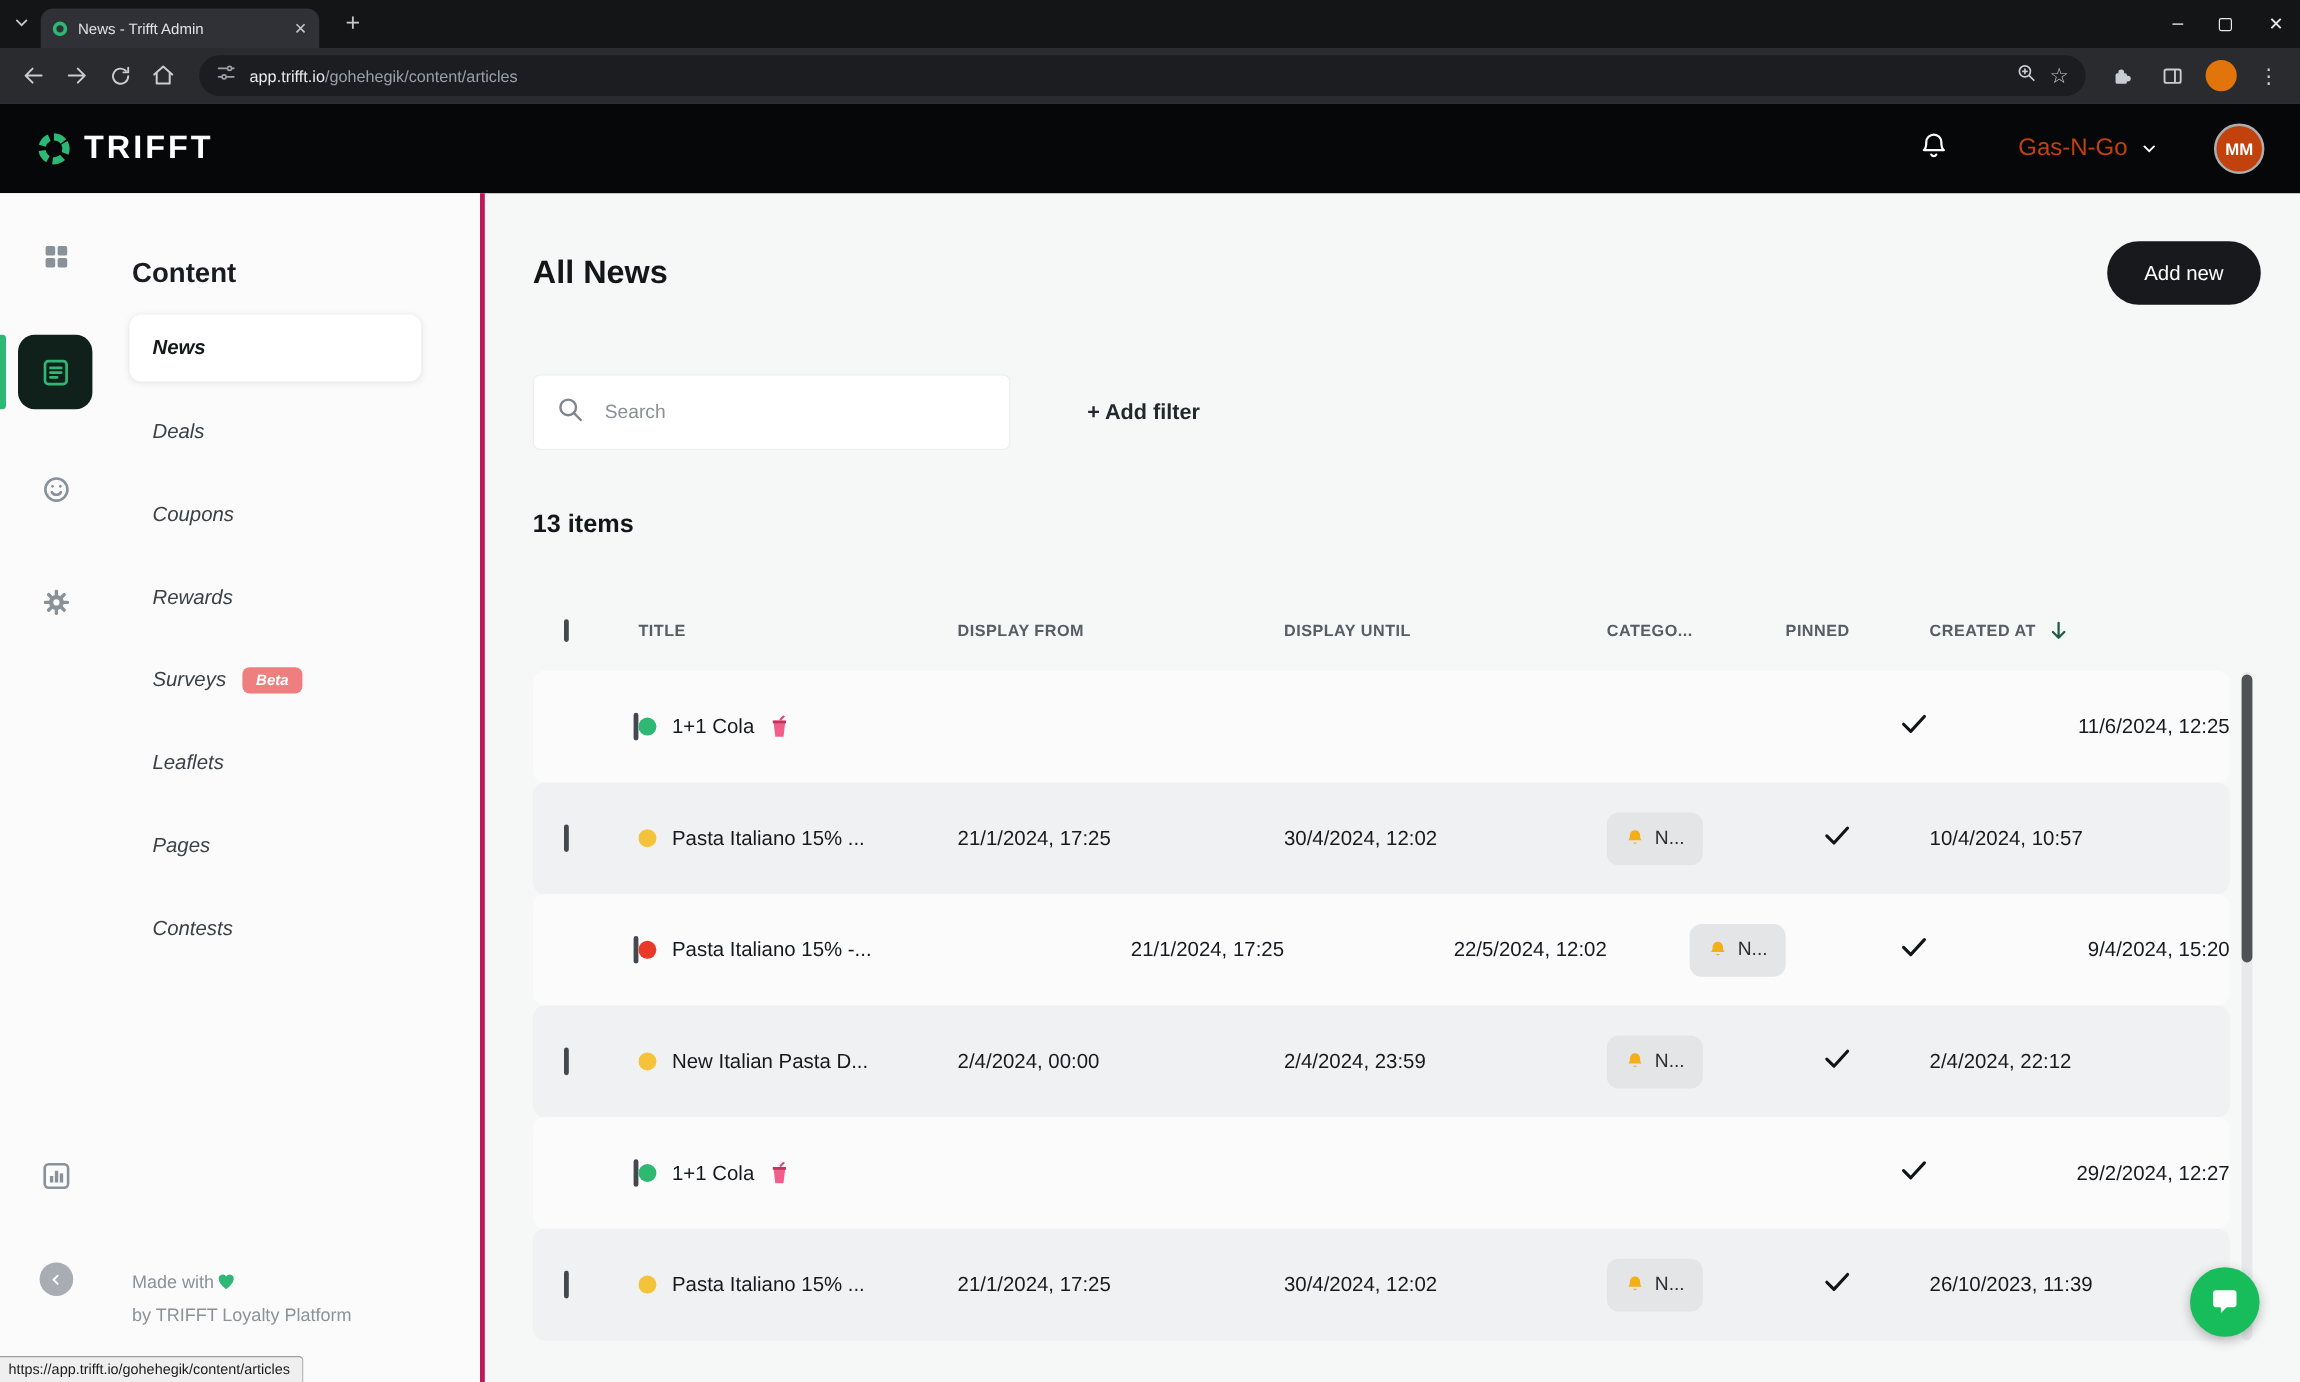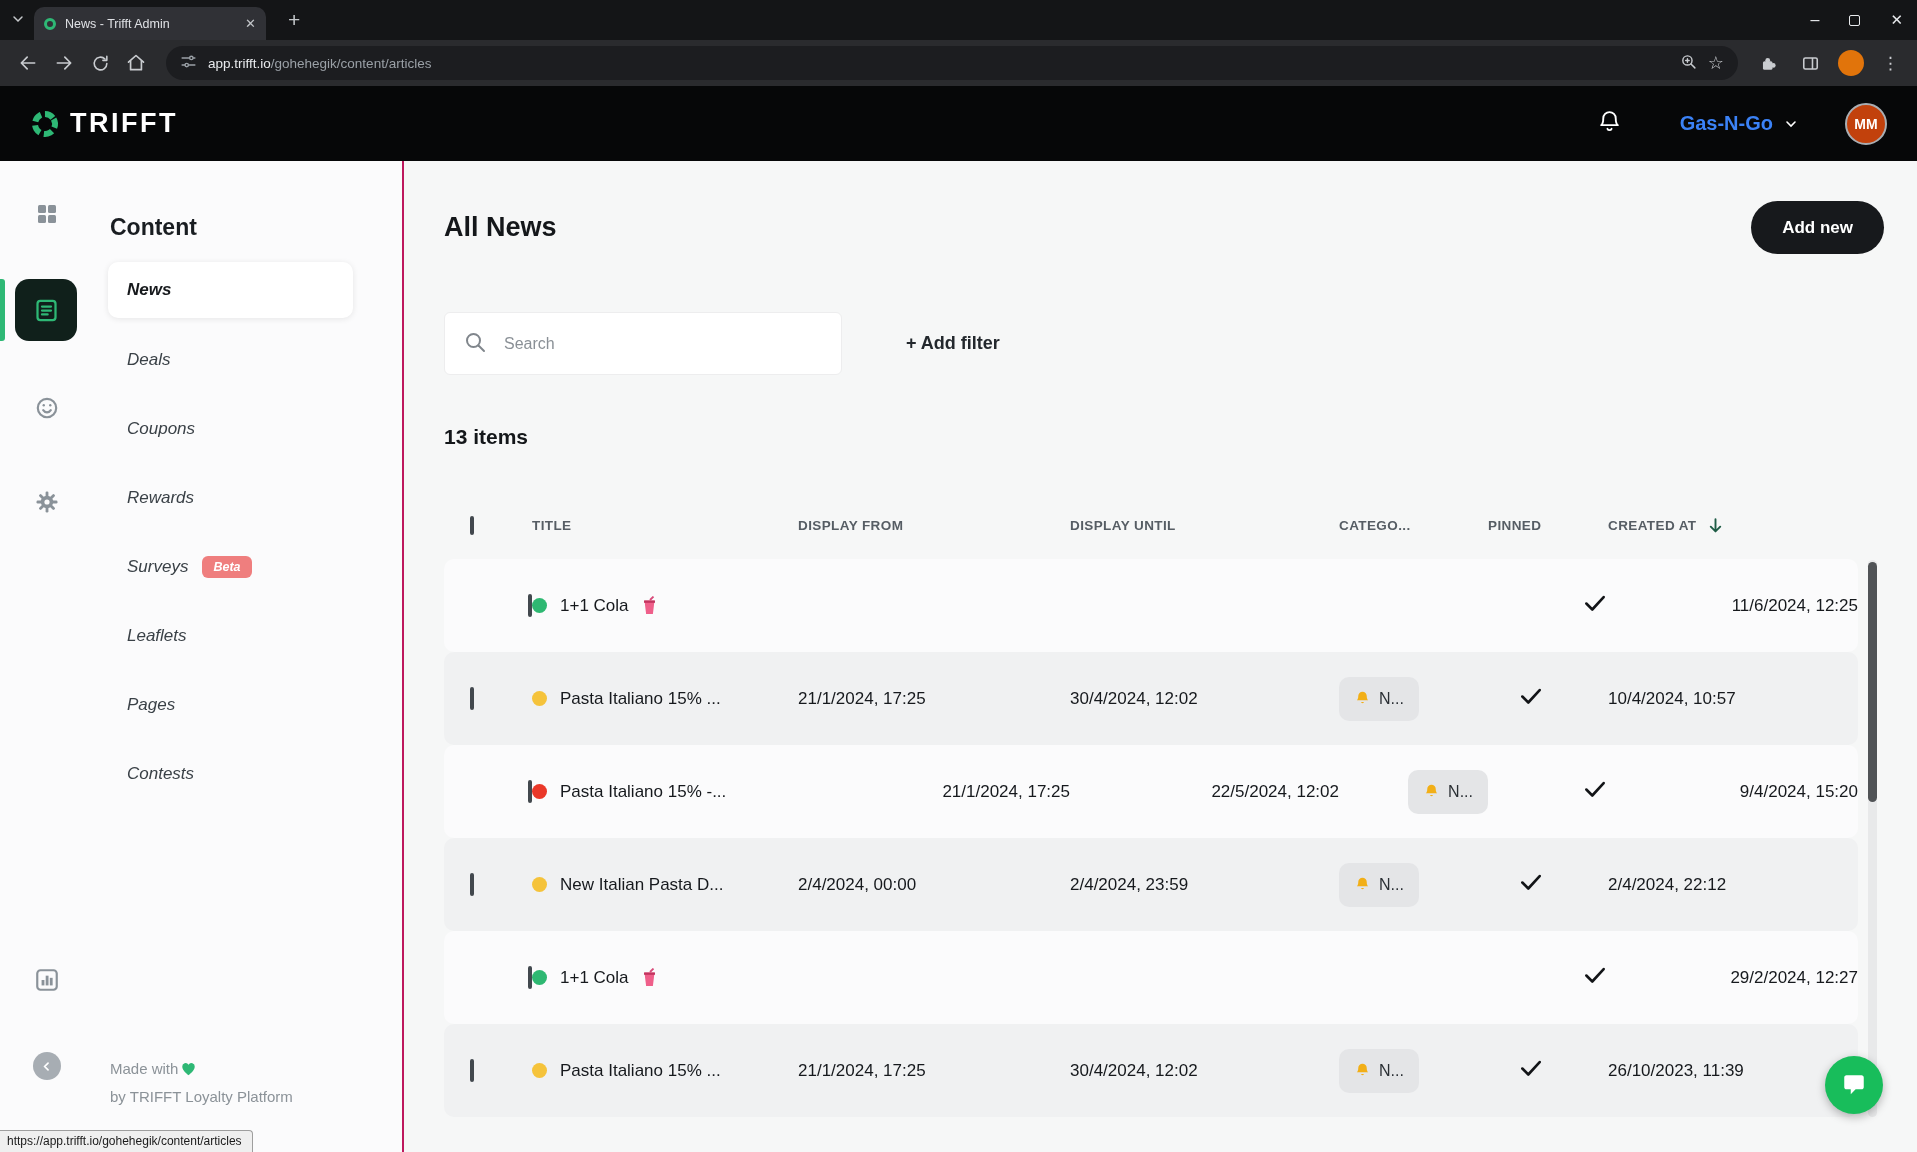--- a/index.html
+++ b/index.html
@@ -31,45 +31,45 @@
   .tool-right { display:flex; align-items:center; gap:6px; }
   .profile-dot { width:26px; height:26px; border-radius:50%; background:#e1740b; margin:0 4px; }
   .kebab { color:#c9ccd0; font-size:17px; padding:0 8px; }
 
   
   .appheader { position:absolute; top:86px; left:0; right:0; height:75px; background:#060708; display:flex; align-items:center; padding:0 30px; }
   .brand { display:flex; align-items:center; gap:10px; }
   .brand-text { color:#fff; font-size:27px; font-weight:bold; letter-spacing:2.5px; }
   .header-right { margin-left:auto; display:flex; align-items:center; }
   .workspace { display:flex; align-items:center; gap:10px; margin-left:58px; cursor:default; }
-  .workspace-name { color:#3b82f6; font-size:20px; font-weight:bold; }
+  .workspace-name { color:#c2410c; font-size:20px; font-weight:normal; }
   .avatar { width:42px; height:42px; border-radius:50%; background:#c2410c; border:2px solid #a9aeb3; color:#fff; font-weight:bold; font-size:14px; display:flex; align-items:center; justify-content:center; margin-left:46px; }
 
   
   .content { position:absolute; top:161px; left:0; right:0; bottom:0; display:flex; }
-  .sidebar { width:404px; flex:none; background:#fbfbfc; border-right:2px solid #be185d; display:flex; }
+  .sidebar { width:404px; flex:none; background:#fbfbfc; border-right:4px solid #be185d; display:flex; }
   .rail { width:93px; flex:none; position:relative; }
   .rail-accent { position:absolute; left:0; top:118px; width:5px; height:62px; background:var(--accent-green,#2eb875); border-radius:0 3px 3px 0; }
   .rail-ic { position:absolute; left:50%; transform:translateX(-50%); display:flex; align-items:center; justify-content:center; }
   .rail-active-sq { position:absolute; left:15px; top:118px; width:62px; height:62px; background:#10201b; border-radius:14px; display:flex; align-items:center; justify-content:center; }
   .rail-circle { width:28px; height:28px; border-radius:50%; background:#a7adb3; display:flex; align-items:center; justify-content:center; }
 
   .menu { flex:1; padding-top:53px; position:relative; }
   .section-title { font-size:23px; font-weight:bold; color:#191d21; padding-left:17px; margin-bottom:21px; }
   .menu-item { height:69px; display:flex; align-items:center; padding-left:34px; font-size:17px; color:#3a4147; cursor:default;font-style:italic; }
   .menu-item.active { height:56px; margin:6px 49px 7px 15px; padding-left:19px; background:#fff; border-radius:10px; box-shadow:0 1px 6px rgba(0,0,0,.09); color:#16191c; font-weight:bold; }
   .beta-badge { margin-left:14px; background:var(--beta-badge,#ef7e7e); color:#fff; font-size:12.5px; font-weight:bold; padding:4px 11px; border-radius:6px; }
   .menu-footer { position:absolute; bottom:42px; left:17px; font-size:15px; color:#8b9298; line-height:1.75; }
   .menu-footer .heart { vertical-align:-2px; margin-left:3px; }
 
   
   .main { flex:1; padding:40px 33px 0 40px; position:relative; }
   .main-head { display:flex; align-items:center; justify-content:space-between; }
   .page-title { font-size:27px; font-weight:bold; color:#14171a; }
-  .add-new-btn { height:53px; padding:0 31px; background:#17191c; color:#fff; border:none; border-radius:27px; font-size:17px; font-weight:bold; font-family:inherit; cursor:default; }
+  .add-new-btn { height:53px; padding:0 31px; background:#17191c; color:#fff; border:none; border-radius:27px; font-size:17px; font-weight:normal; font-family:inherit; cursor:default; }
 
   .filter-row { margin-top:58px; display:flex; align-items:center; }
   .search-box { width:398px; height:63px; background:#fff; border:1px solid #ededee; border-radius:6px; display:flex; align-items:center; padding:0 18px; gap:17px; }
   .search-box input { border:none; outline:none; background:transparent; font-size:16px; color:#33383d; font-family:inherit; width:280px; }
   .search-box input::placeholder { color:#8a9096; }
   .add-filter { margin-left:64px; font-size:18px; font-weight:bold; color:#23282d; cursor:default; }
 
   .items-count { margin-top:50px; font-size:21px; font-weight:bold; color:#14171a; }
 
   .tgrid { display:grid; grid-template-columns:88px 266px 272px 269px 149px 120px 1fr; align-items:center; width:1414px; }

